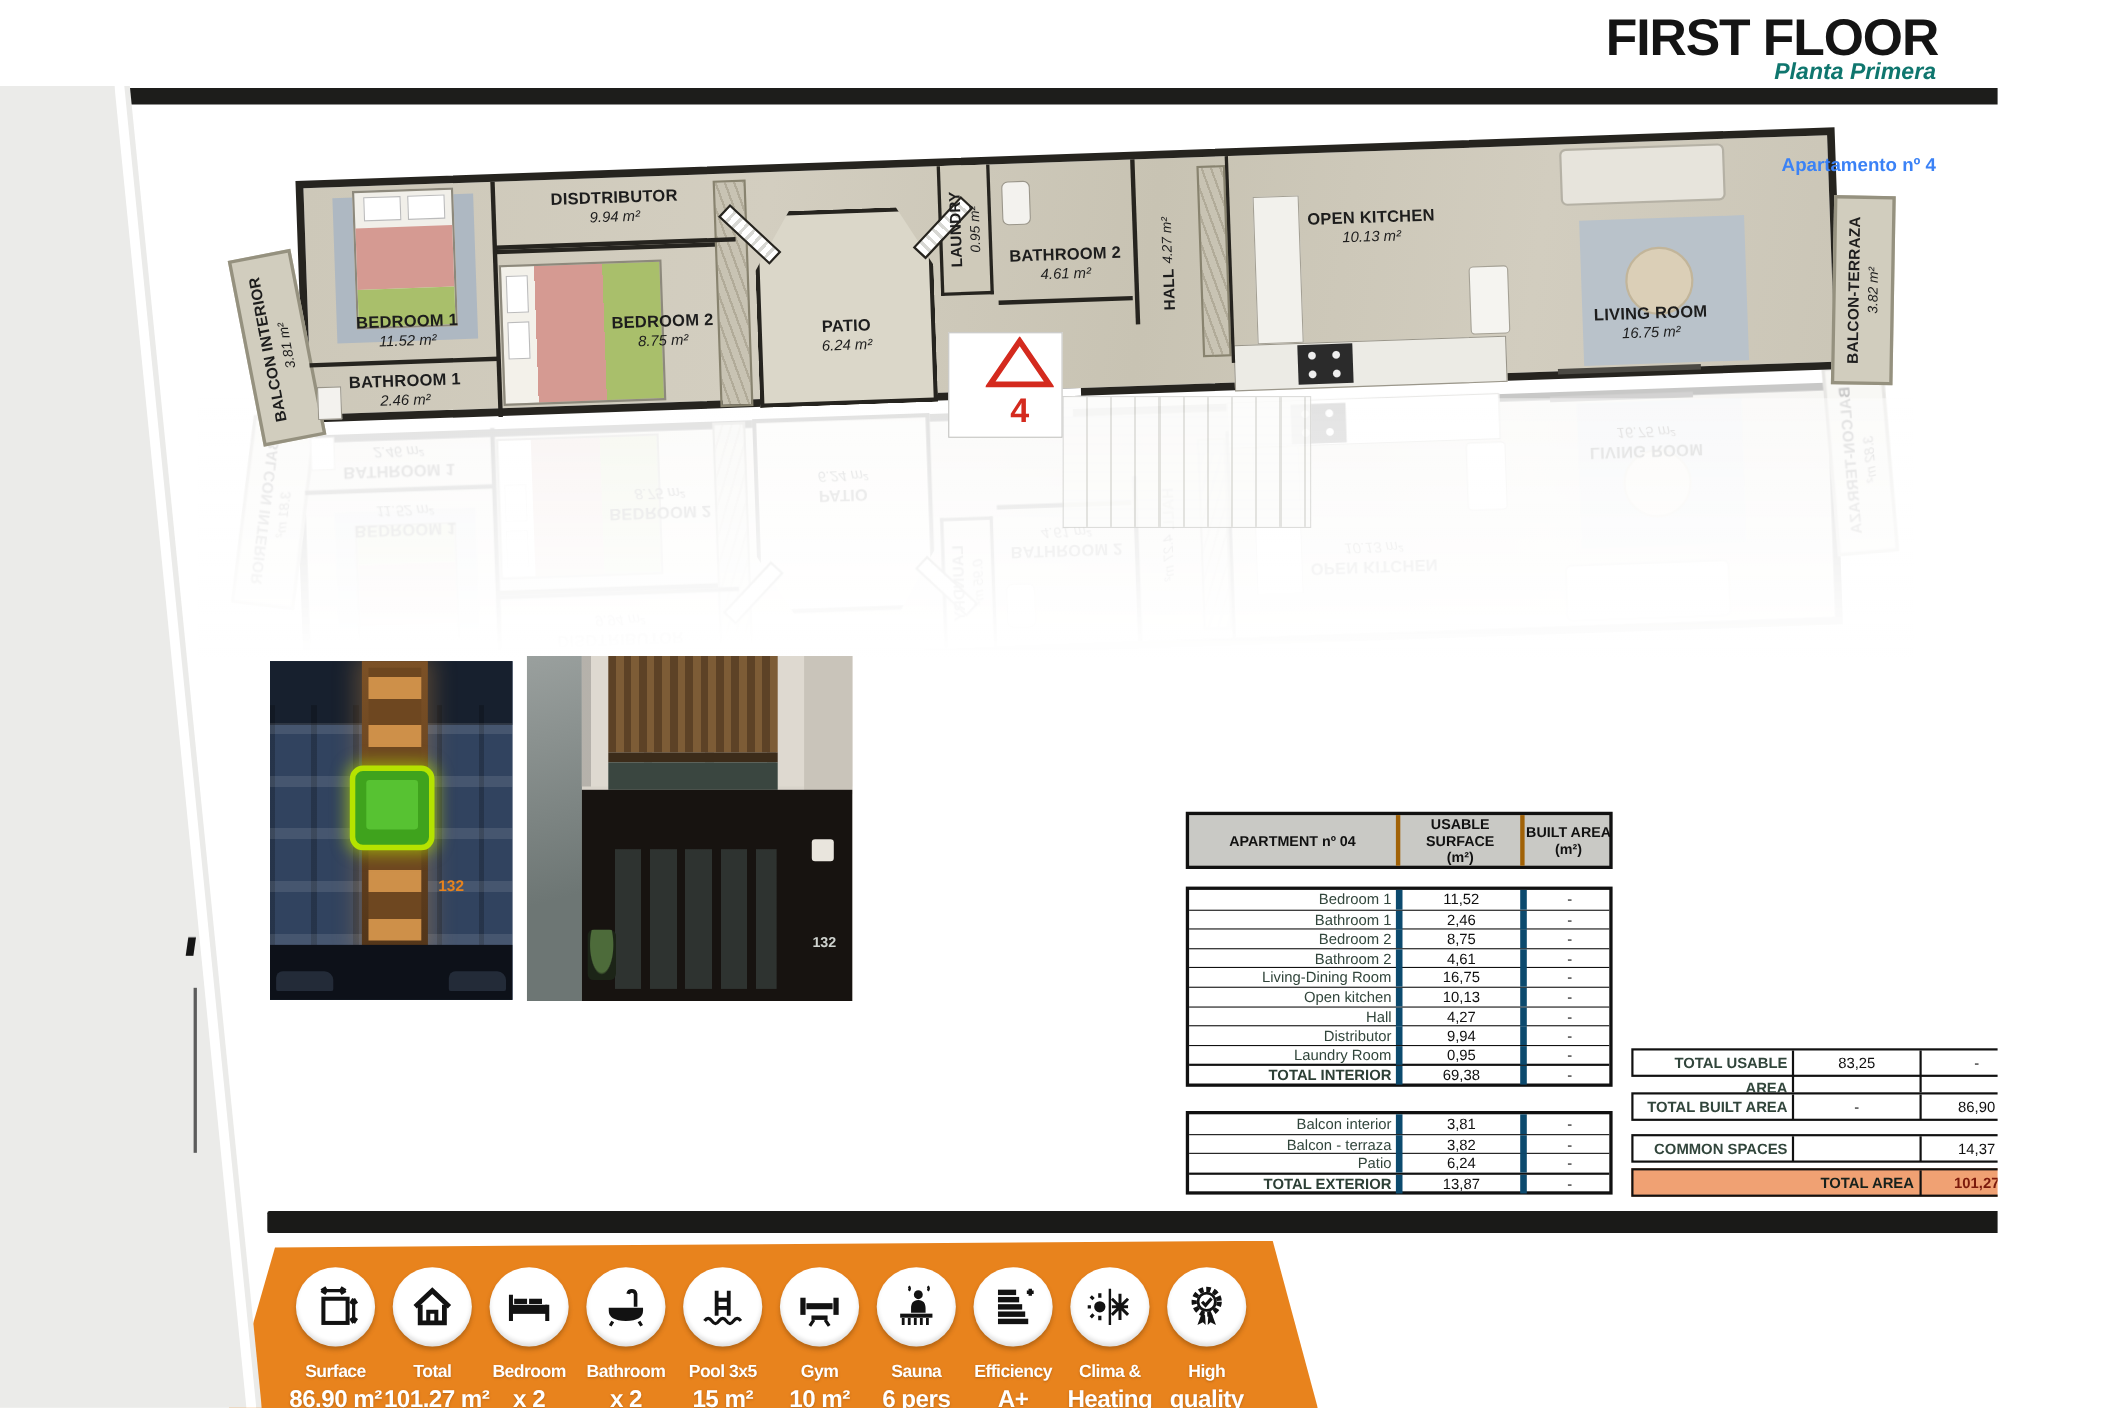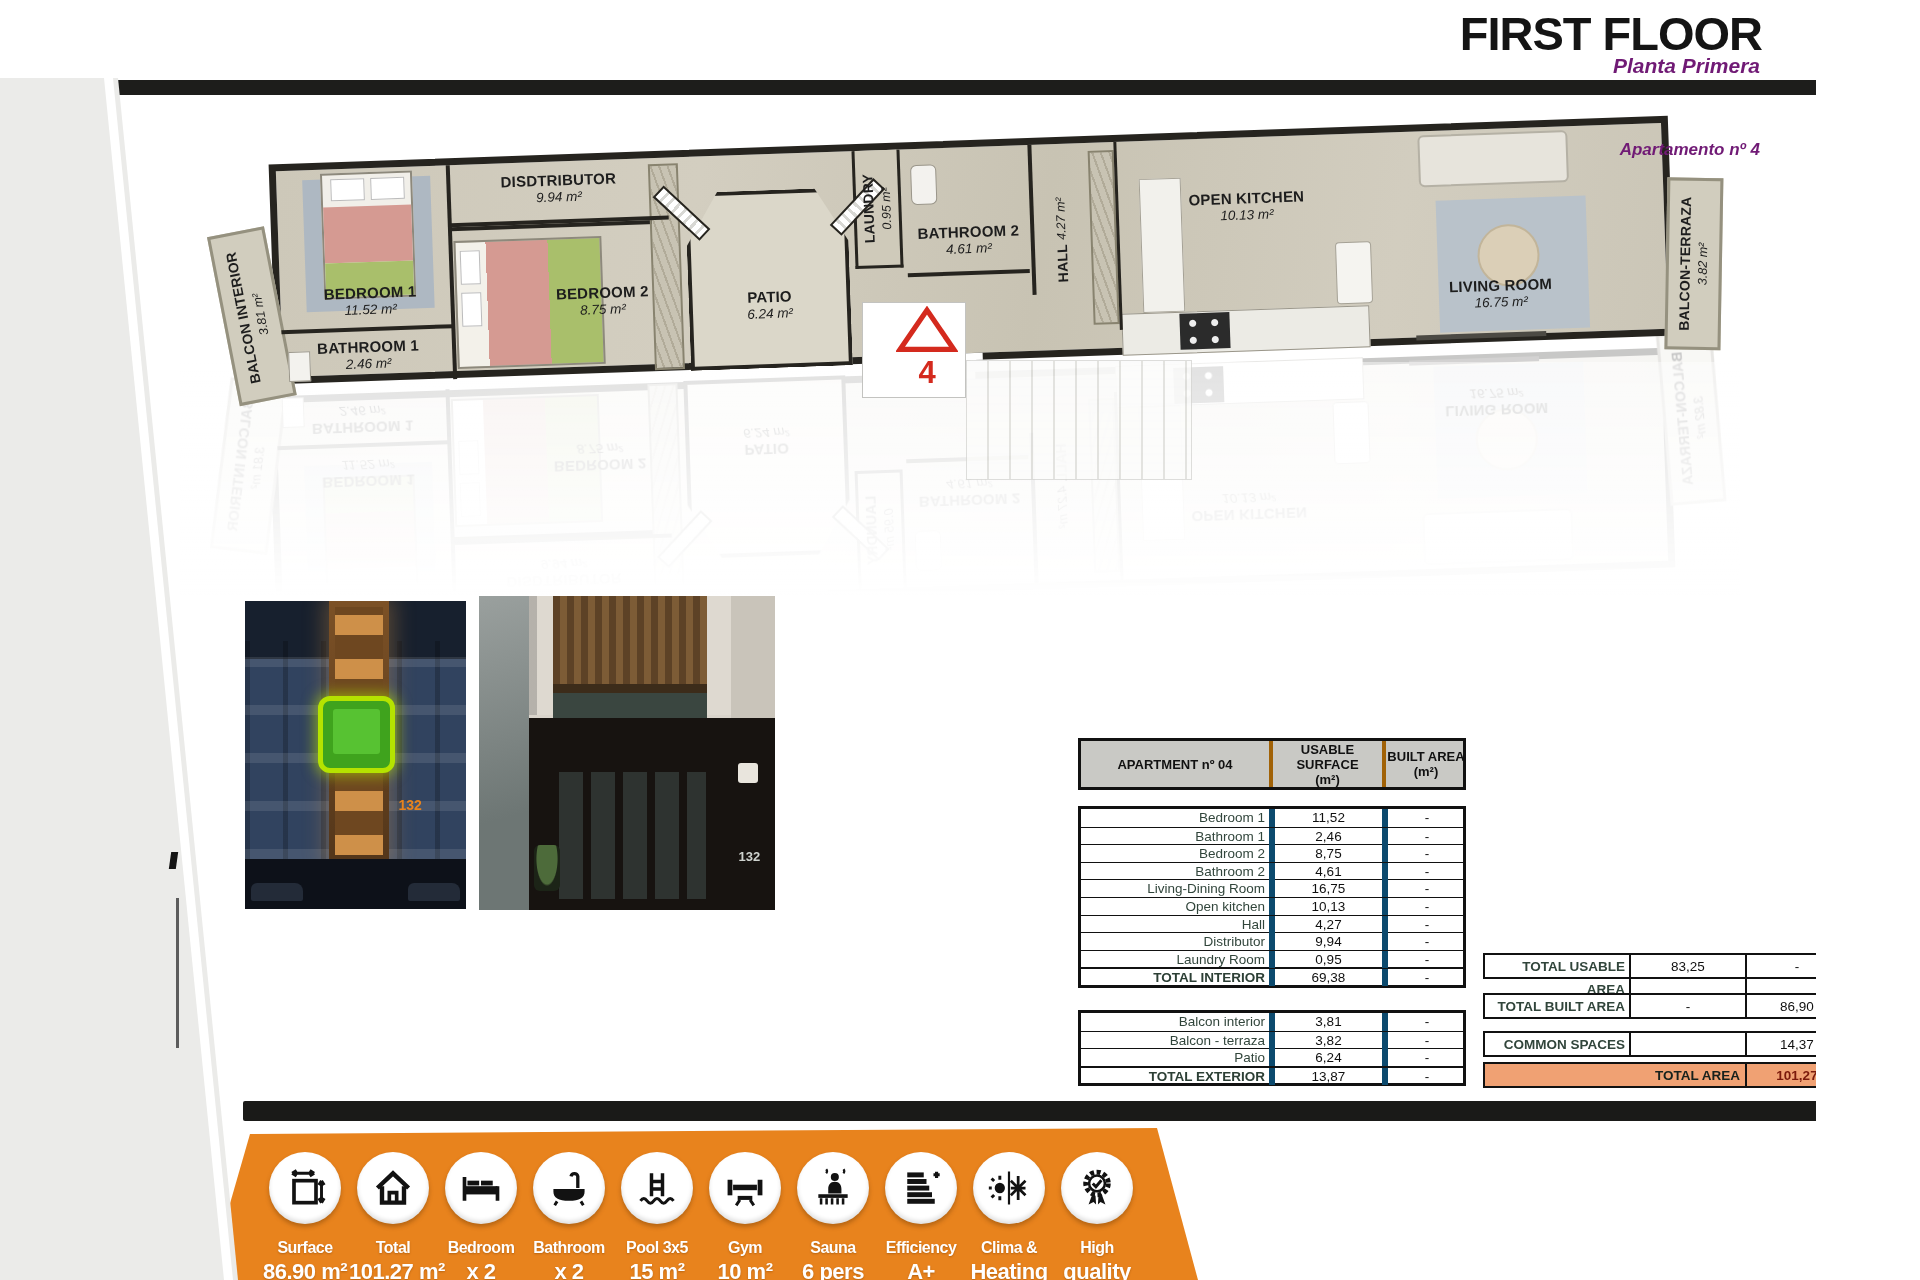--- a/index.html
+++ b/index.html
@@ -3,23 +3,23 @@
 <meta charset="utf-8">
 <style>
   * { margin:0; padding:0; box-sizing:border-box; }
   html,body { background:#fff; }
   body { font-family:"Liberation Sans", sans-serif; }
   .page { position:relative; width:1816px; height:1280px; background:#fff; overflow:hidden; }
 
   
   .top-bar { position:absolute; left:106px; top:80px; width:1760px; height:15px; background:#1d1d1b; z-index:4; }
   .floor-title { position:absolute; top:6px; right:54px; font-size:47px; font-weight:800; letter-spacing:-1px; color:#141414; z-index:5; }
-  .floor-sub { position:absolute; top:54px; right:56px; font-size:21px; font-style:italic; font-weight:700; color:#701a75; z-index:5; }
+  .floor-sub { position:absolute; top:54px; right:56px; font-size:21px; font-style:italic; font-weight:700; color:#0f766e; z-index:5; }
   .apt-title { position:absolute; top:100px; right:54px; font-size:37px; font-weight:800; color:#141414; z-index:5; }
-  .apt-sub { position:absolute; top:140px; right:56px; font-size:17px; font-style:italic; font-weight:700; color:#701a75; z-index:5; }
+  .apt-sub { position:absolute; top:140px; right:56px; font-size:17px; font-weight:700; color:#3b82f6; z-index:5; }
 
   
   .fold { position:absolute; inset:0; background:#ebebe9; clip-path:polygon(0px 78px, 118px 78px, 238px 1280px, 0px 1280px); z-index:20; }
   .fold-line { position:absolute; inset:0; background:#fff; clip-path:polygon(104px 78px, 113px 78px, 233px 1280px, 224px 1280px); z-index:21; }
   .edge-mark { position:absolute; left:170px; top:852px; width:7px; height:17px; background:#141414; transform:skewX(-8deg); z-index:22; }
   .edge-line { position:absolute; left:176px; top:898px; width:3px; height:150px; background:#5c5c5c; z-index:22; }
 
   
   .plan { position:absolute; left:272px; top:140px; width:1400px; height:220px;
           background:linear-gradient(100deg, #cdc8b9 0%, #d3cec0 30%, #c8c3b3 55%, #d2cdbf 80%, #cbc6b7 100%);

